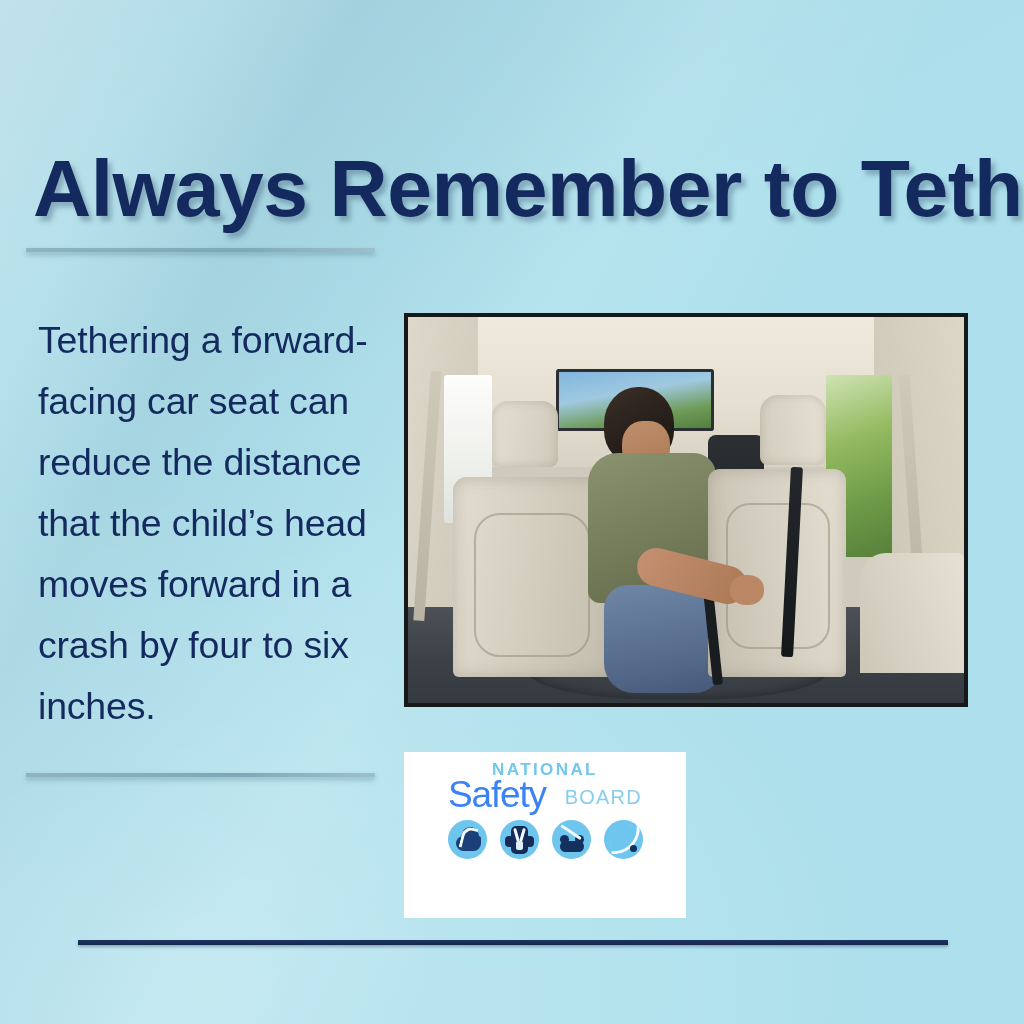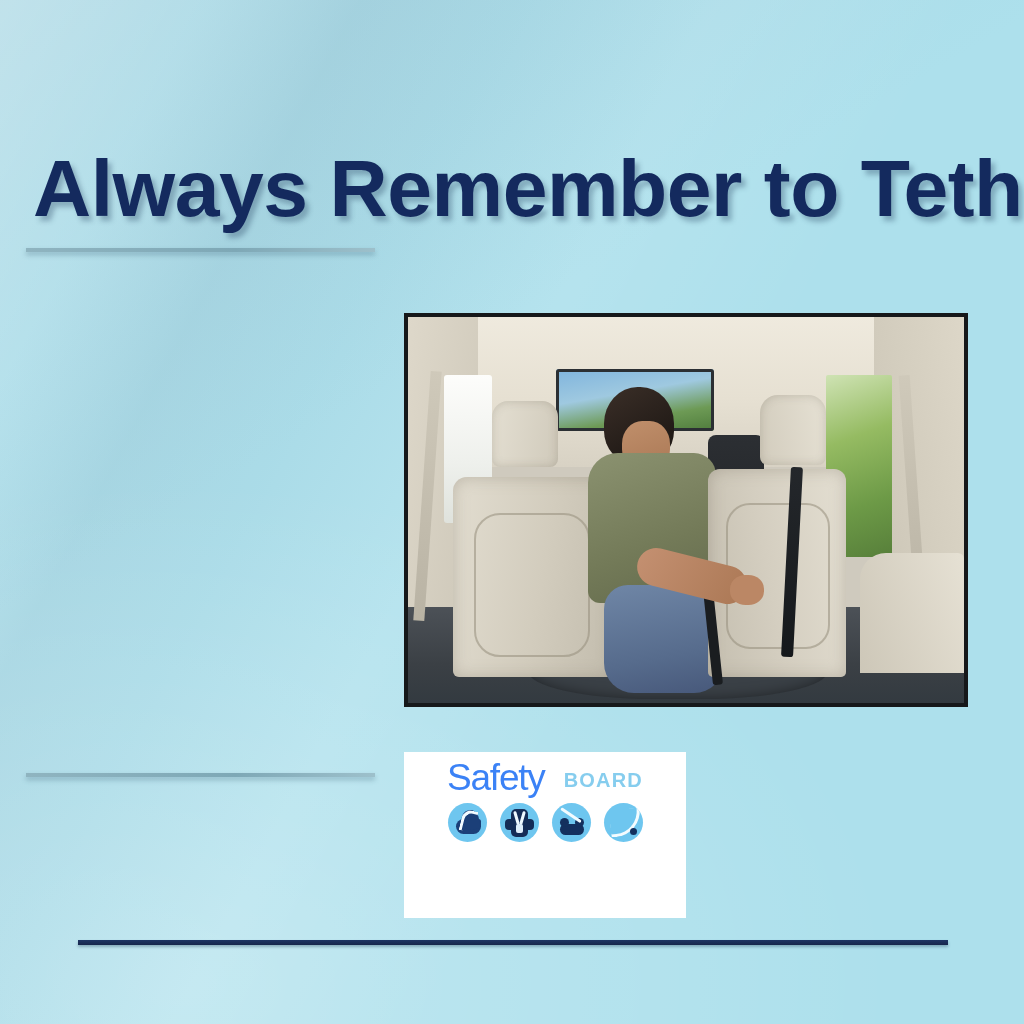--- a/index.html
+++ b/index.html
@@ -288,21 +288,21 @@
     white-space: nowrap;
   }
   #logo-safety {
     font-weight: normal;
     font-size: 37px;
     color: #3b82f6;
     letter-spacing: -1.2px;
     margin-top: 48px;
   }
   #logo-board {
-    font-weight: bold;
+    font-weight: normal;
     font-size: 20px;
     color: #86cdee;
     letter-spacing: 1.2px;
     margin-left: 19px;
     position: relative;
     top: -3px;
   }
   #logo-tagline {
     font-size: 18px;
     color: #2b2b2b;
@@ -388,20 +388,21 @@
 </style>
 </head>
 <body>
 
 <div id="poster">
 
   <h1 id="headline" class="layer">Always Remember to Tether</h1>
 
   <div id="rule-top" class="rule-soft layer"></div>
 
+  <p id="body-copy" class="layer">Tethering a forward-facing car seat can reduce the distance that the child’s head moves forward in a crash by four to six inches.</p>
 
   <div id="rule-bottom" class="rule-soft layer"></div>
 
   <div id="photo-frame" class="layer">
     <div class="ph ph-roof"></div>
     <div class="ph ph-pillar-l"></div>
     <div class="ph ph-pillar-r"></div>
     <div class="ph ph-window-l"></div>
     <div class="ph ph-sunroof"></div>
     <div class="ph ph-window-r"></div>
@@ -421,20 +422,21 @@
     <div class="ph ph-head-right"></div>
     <div class="ph ph-seat-right"></div>
     <div class="ph ph-seat-right-inner"></div>
     <div class="ph ph-tether"></div>
     <div class="ph ph-tether-2"></div>
     <div class="ph ph-arm"></div>
     <div class="ph ph-hand"></div>
   </div>
 
   <div id="logo-card" class="layer">
+    <div id="logo-national">NATIONAL</div>
     <div id="logo-line3">
       <span id="logo-safety">Safety</span><span id="logo-board">BOARD</span>
     </div>
 
     <div id="logo-icons">
       <div class="logo-icon">
         <div class="gl i1-shell"></div>
         <div class="gl i1-back"></div>
         <div class="gl i1-handle"></div>
       </div>

